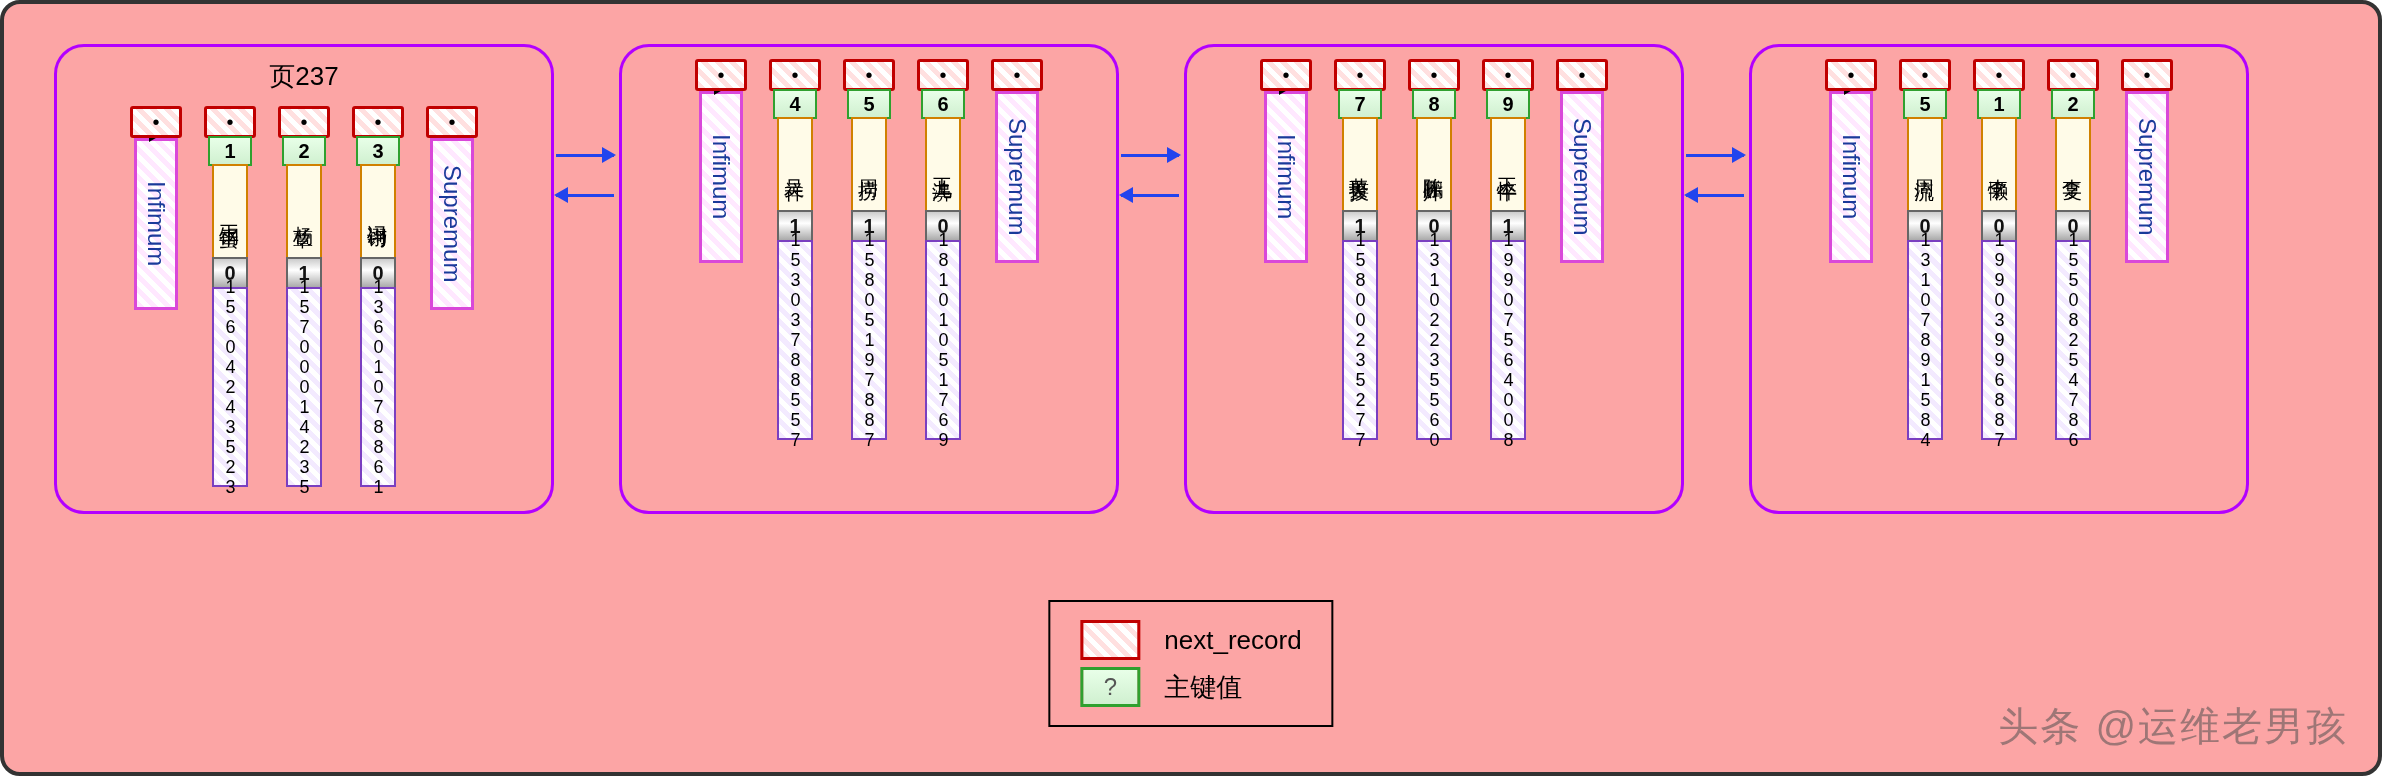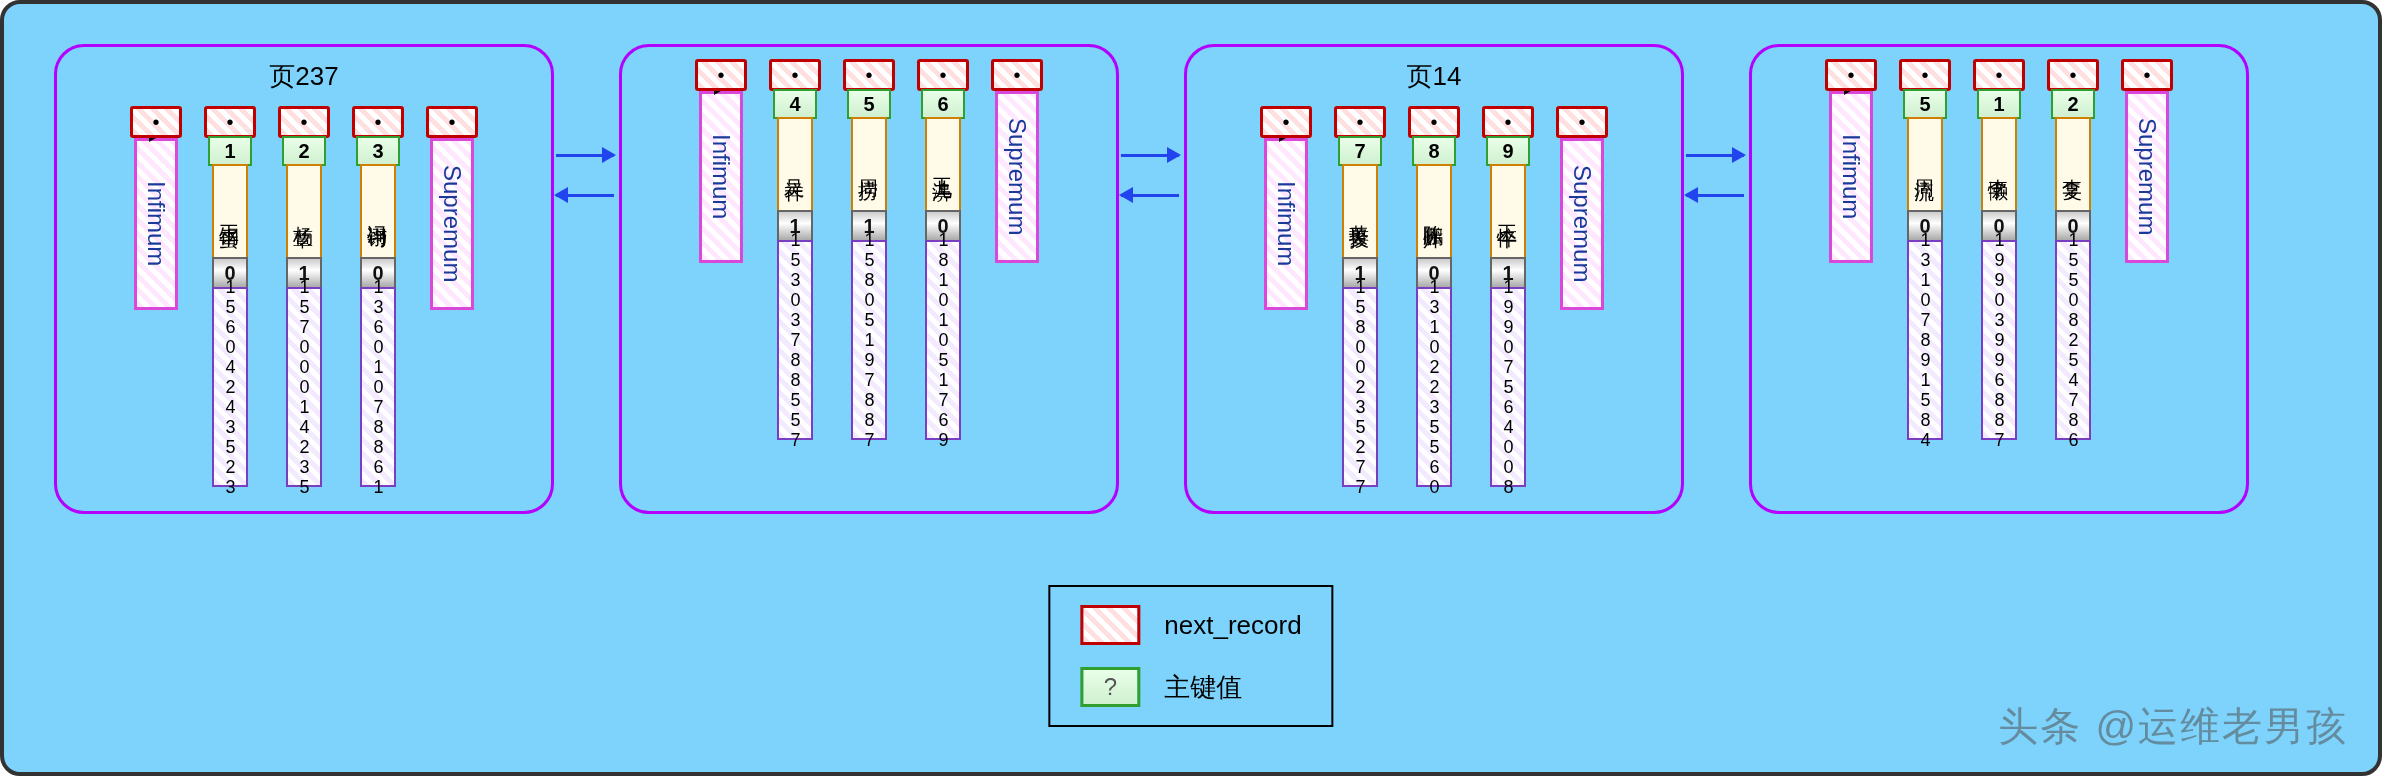--- a/index.html
+++ b/index.html
@@ -8,21 +8,21 @@
     padding: 0;
     font-family: "Comic Sans MS", "Segoe Script", cursive, sans-serif;
     background: #fff;
   }
   .outer-frame {
     width: 2382px;
     height: 776px;
     border: 4px solid #333;
     border-radius: 20px;
     position: relative;
-    background: #7dd3fc;
+    background: #fca5a5;
   }
   .pages-row {
     display: flex;
     position: absolute;
     top: 40px;
     left: 50px;
     gap: 65px;
   }
   .page {
     border: 3px solid #b300ff;
@@ -178,21 +178,21 @@
   }
   .legend {
     position: absolute;
     left: 50%;
     transform: translateX(-50%);
     bottom: 45px;
     border: 2px solid #000;
     padding: 18px 30px;
     display: flex;
     flex-direction: column;
-    gap: 22px;
+    gap: 7px;
   }
   .legend-row {
     display: flex;
     align-items: center;
     gap: 24px;
   }
   .legend-swatch-red {
     width: 60px;
     height: 40px;
     border: 3px solid #c00000;
@@ -298,21 +298,20 @@
             <div class="field flag-box">0</div>
             <div class="field phone-box">18101051769</div>
           </div>
           <div class="sentinel-col">
             <div class="head-box"></div>
             <div class="sentinel-box">Supremum</div>
           </div>
         </div>
       </div>
       <div class="page">
-        <div class="page-title">页14</div>
         <div class="records-row">
           <div class="intra-arrow" style="left: 62px; width: 20px;"></div>
           <div class="intra-arrow" style="left: 137px; width: 20px;"></div>
           <div class="intra-arrow" style="left: 212px; width: 20px;"></div>
           <div class="intra-arrow" style="left: 287px; width: 20px;"></div>
           <div class="sentinel-col">
             <div class="head-box"></div>
             <div class="sentinel-box">Infimum</div>
           </div>
           <div class="record-col">

